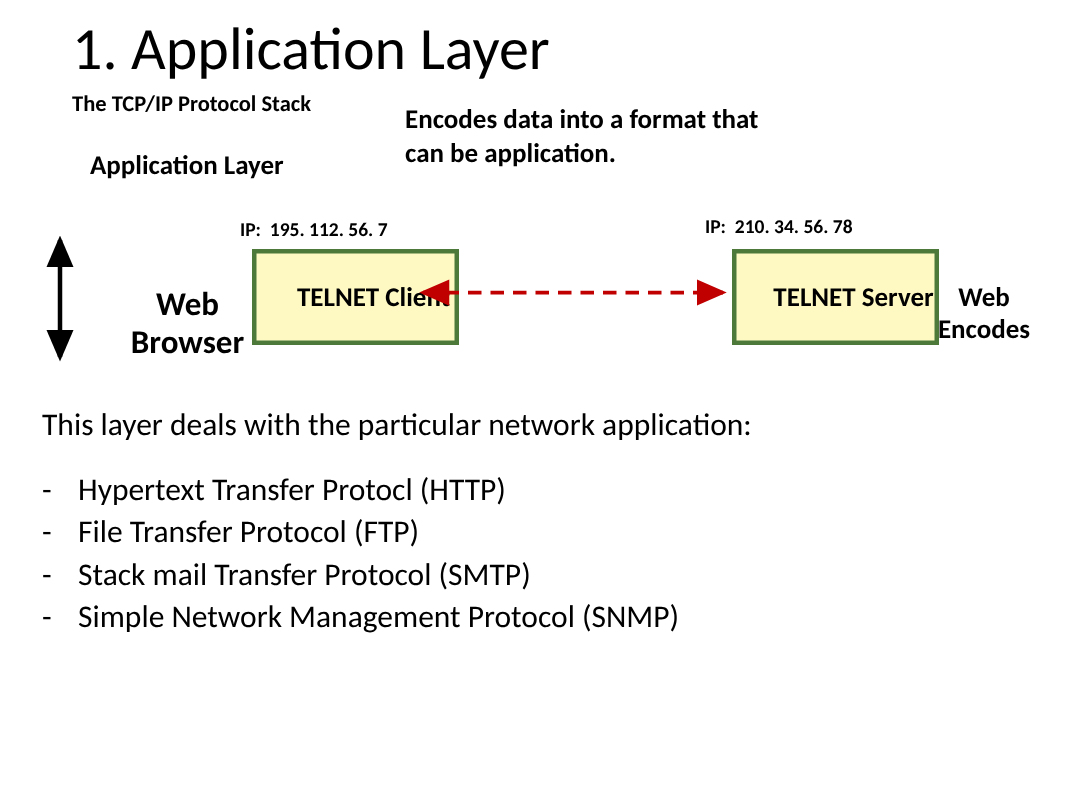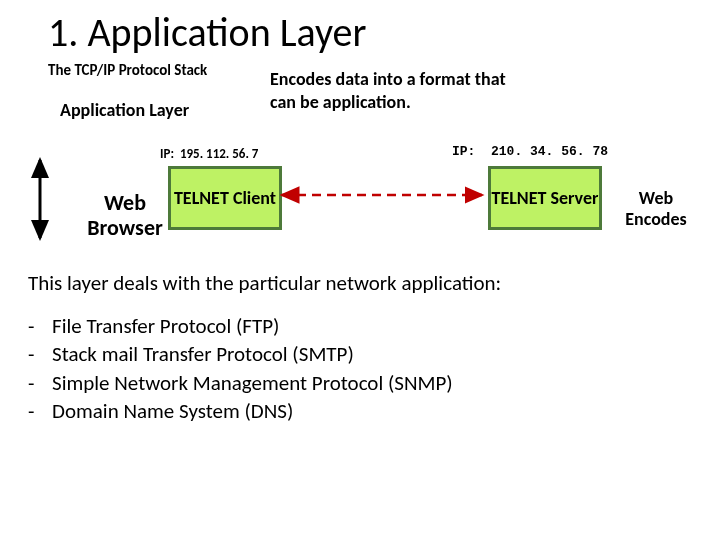--- a/index.html
+++ b/index.html
@@ -35,31 +35,32 @@
     font-weight: 700;
     line-height: 1.25;
     width: 250px;
   }
   .ip-label {
     position: absolute;
     font-size: 13px;
     font-weight: 700;
   }
   .ip1 { left: 160px; top: 146px; }
-  .ip2 { left: 452px; top: 144px; font-family: Liberation Mono, monospace; }
+  .ip2 { left: 470px; top: 144px; }
   .box {
     position: absolute;
     border: 3px solid #4d7a3a;
-    background: #bef264;
+    background: #fef9c3;
     text-align: right;
     font-weight: 700;
     display: flex;
     align-items: center;
     justify-content: center;
     line-height: 1.15;
+    padding-left: 24px;
   }
   .telnet-client { left: 168px; top: 166px; width: 108px; height: 58px; font-size: 18px; }
   .telnet-server { left: 488px; top: 166px; width: 108px; height: 58px; font-size: 18px; }
   .web-browser {
     position: absolute;
     left: 80px; top: 190px;
     width: 90px;
     font-size: 22px;
     font-weight: 700;
     text-align: center;
@@ -138,17 +139,17 @@
   </defs>
 
   <line x1="40" y1="160" x2="40" y2="238" stroke="#000" stroke-width="3" marker-start="url(#arr-black-start)" marker-end="url(#arr-black-end)"></line>
 
   <line x1="282" y1="195" x2="482" y2="195" stroke="#c00000" stroke-width="2.5" stroke-dasharray="9 6" marker-start="url(#arr-red-start)" marker-end="url(#arr-red-end)"></line>
 </svg>
 
 <div class="summary">This layer deals with the particular network application:</div>
 
 <div class="proto-list">
+  <div>Hypertext Transfer Protocl (HTTP)</div>
   <div>File Transfer Protocol (FTP)</div>
   <div>Stack mail Transfer Protocol (SMTP)</div>
   <div>Simple Network Management Protocol (SNMP)</div>
-  <div>Domain Name System (DNS)</div>
 </div>
 
 </body></html>

